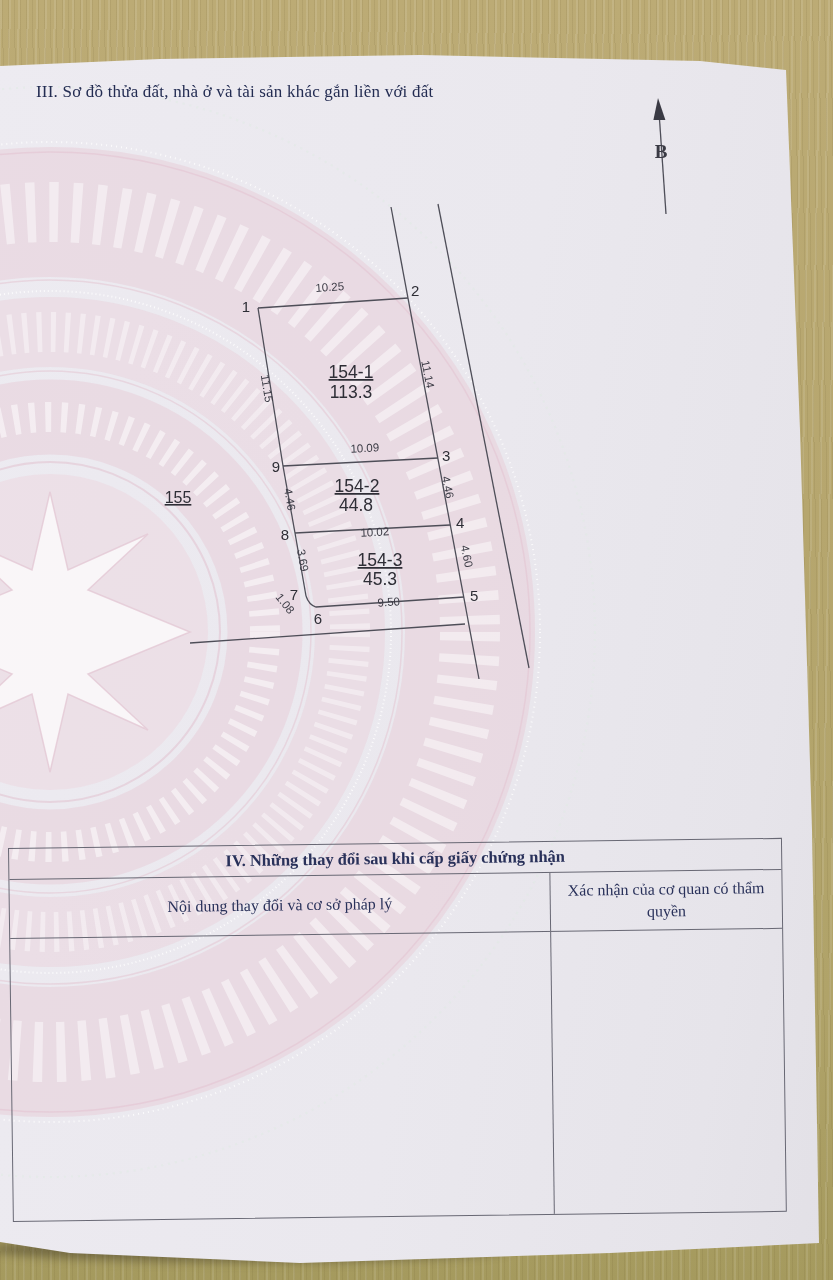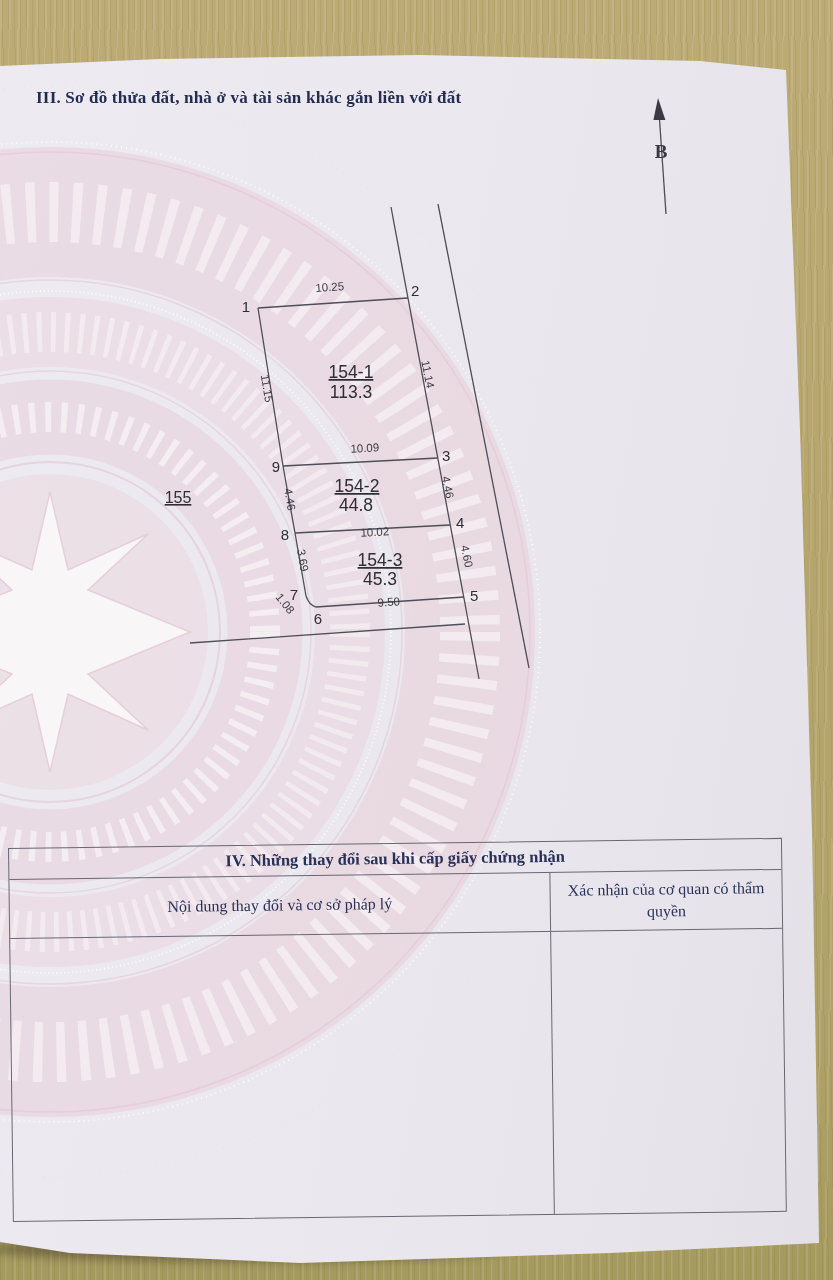--- a/index.html
+++ b/index.html
@@ -17,22 +17,22 @@
   }
   .paper{
     position:absolute;left:0;top:0;width:833px;height:1280px;
     background:linear-gradient(100deg,#edebf1 0%,#eae8ee 55%,#e6e4ea 85%,#e2e0e6 100%);
     clip-path:polygon(0px 66px,160px 59px,420px 55px,700px 61px,786px 70px,
                       800px 430px,812px 830px,819px 1243px,
                       610px 1253px,300px 1263px,70px 1253px,0px 1242px);
   }
   .wm, .diagram-svg{position:absolute;left:0;top:0;}
   .section3-title{
-    position:absolute;left:36px;top:88px;width:560px;
-    font-weight:bold;font-size:17px;letter-spacing:.2px;color:#232c52;
+    position:absolute;left:36px;top:82px;width:560px;
+    font-weight:normal;font-size:17px;letter-spacing:.2px;color:#232c52;
   }
   .cert-table{
     position:absolute;left:8px;top:848px;width:772px;height:372px;
     transform:rotate(-0.75deg);transform-origin:0 0;
     border:1.4px solid #686874;color:#29315a;
     display:flex;flex-direction:column;
   }
   .cert-table .row-title{
     height:30px;border-bottom:1.3px solid #686874;
     display:flex;align-items:center;justify-content:center;

